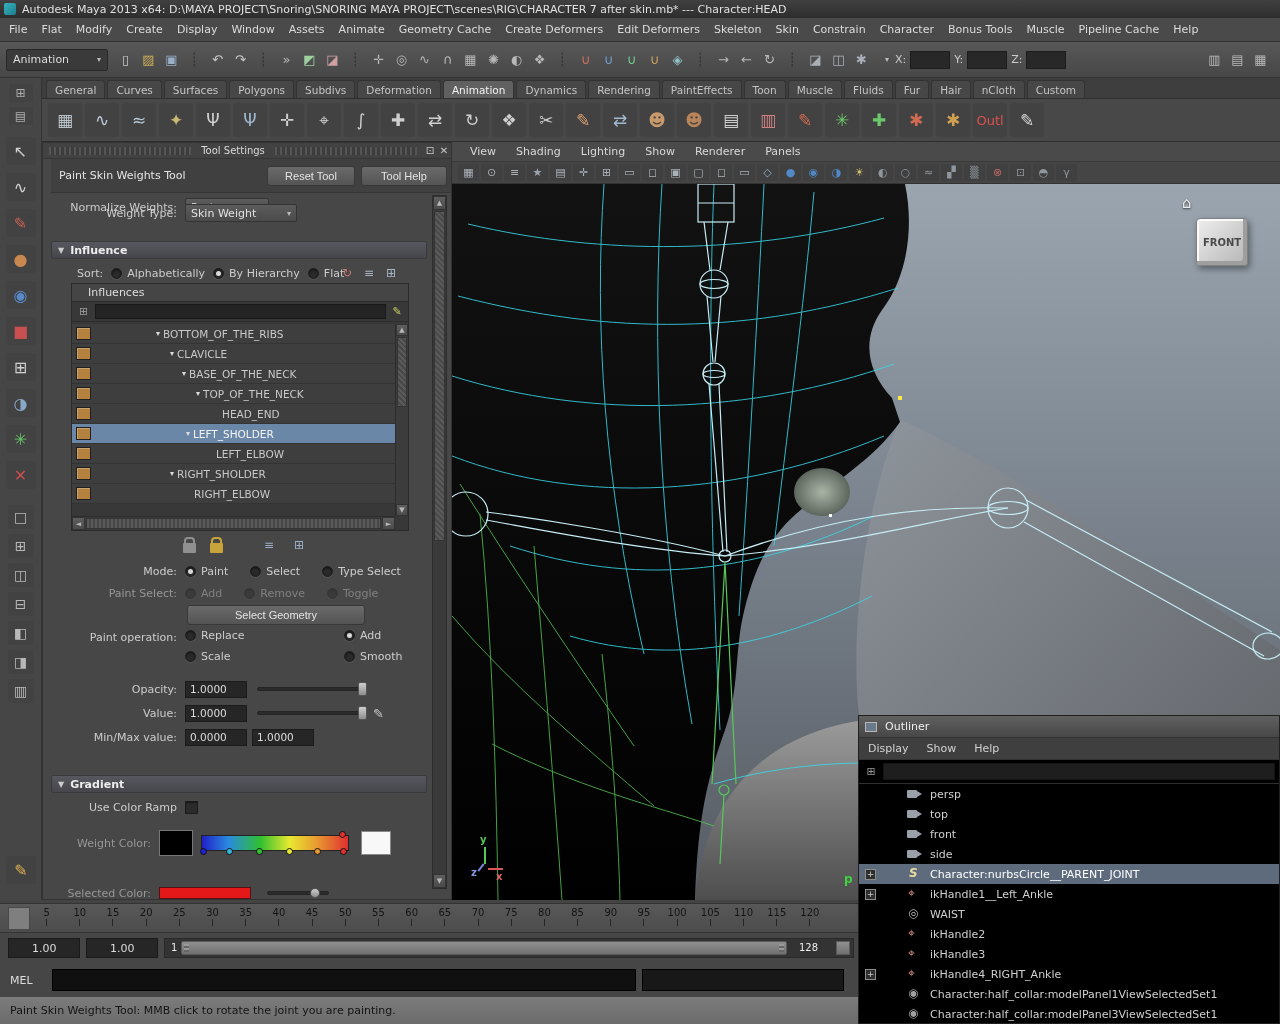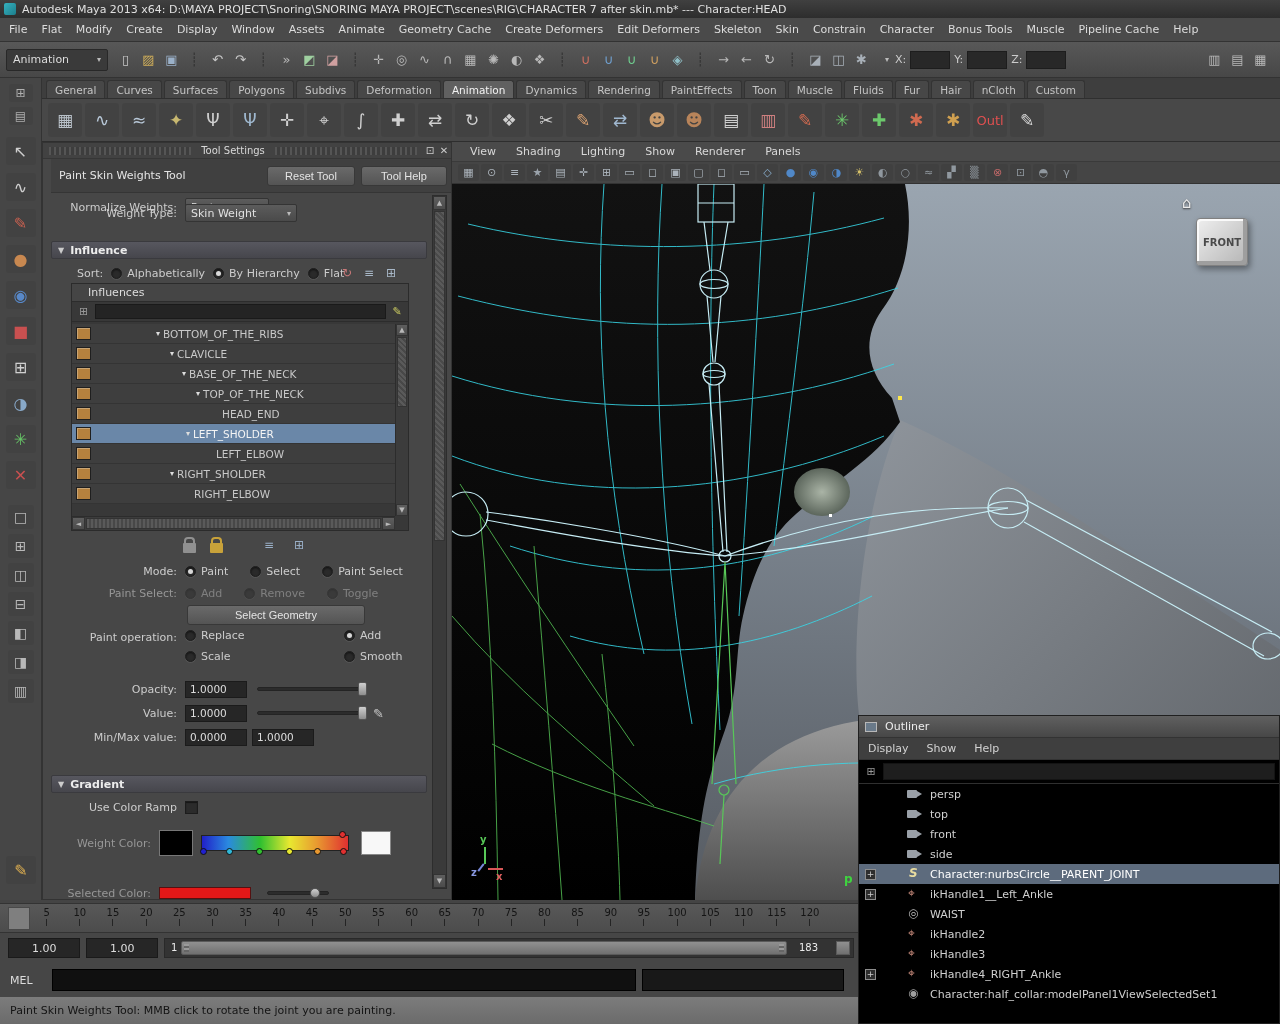--- a/index.html
+++ b/index.html
@@ -740,21 +740,21 @@
       <label class="radio selected">
             <i class="rb"></i>
             <span>Paint</span>
           </label>
           <label class="radio">
             <i class="rb"></i>
             <span>Select</span>
           </label>
           <label class="radio">
             <i class="rb"></i>
-            <span>Paint Select</span>
+            <span>Type Select</span>
           </label>
         </div>
     </div>
     <div class="ts-row" style="top:440px">
       <span class="ts-label dim" style="width:134px">Paint Select:</span>
       <div class="opts">
 
       <label class="radio disabled">
             <i class="rb"></i>
             <span>Add</span>
@@ -1148,21 +1148,21 @@
         <i></i>
       </span>
     </div>
 
   <div class="rangerow">
     <input class="rfield" value="1.00" style="">
     <input class="rfield" value="1.00" style="">
     <div class="rtrough">
       <span class="rcur">1</span>
       <div class="rbar"></div>
-      <span class="rend">183</span>
+      <span class="rend">128</span>
       <div class="rgrip"></div>
     </div>
   </div>
 
   <div class="melrow">
     <span class="mel-label">MEL</span>
     <input class="mel-input" style="">
     <div class="mel-output"></div>
   </div>
 
@@ -1246,16 +1246,21 @@
           <span class="oicon"></span>
           <span>ikHandle4_RIGHT_Ankle</span>
         </div>
 
         <div class="orow" data-icon="set">
           <span class="oexp">+</span>
           <span class="oicon"></span>
           <span>Character:half_collar:modelPanel1ViewSelectedSet1</span>
         </div>
 
+        <div class="orow" data-icon="set">
+          <span class="oexp">+</span>
+          <span class="oicon"></span>
+          <span>Character:half_collar:modelPanel3ViewSelectedSet1</span>
+        </div>
       </div>
   </div>
 
 </div>
 
 </body></html>

